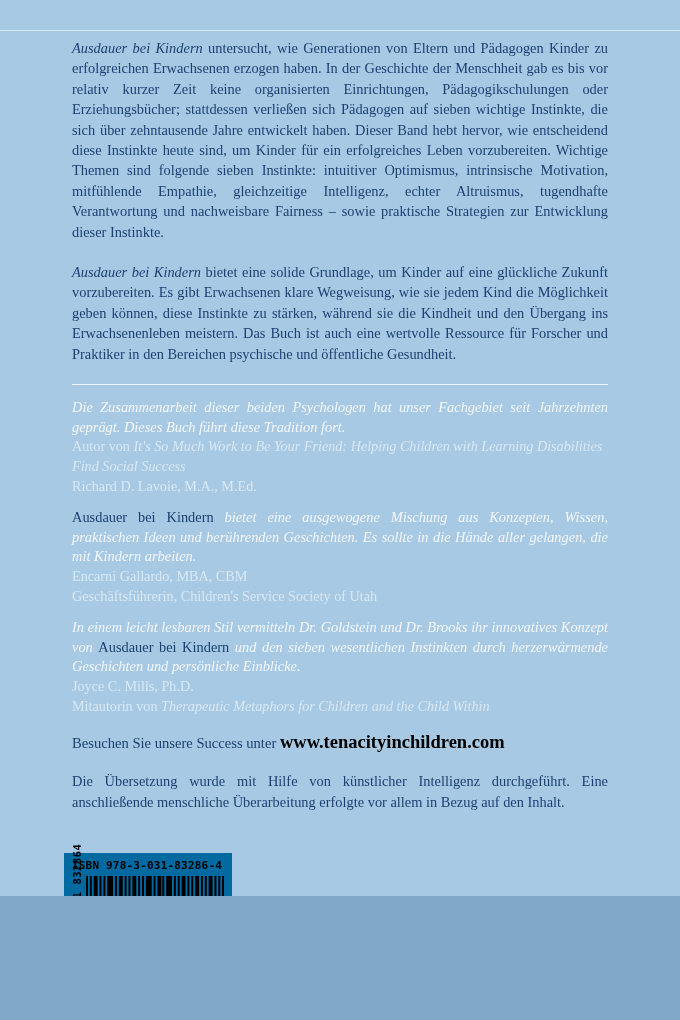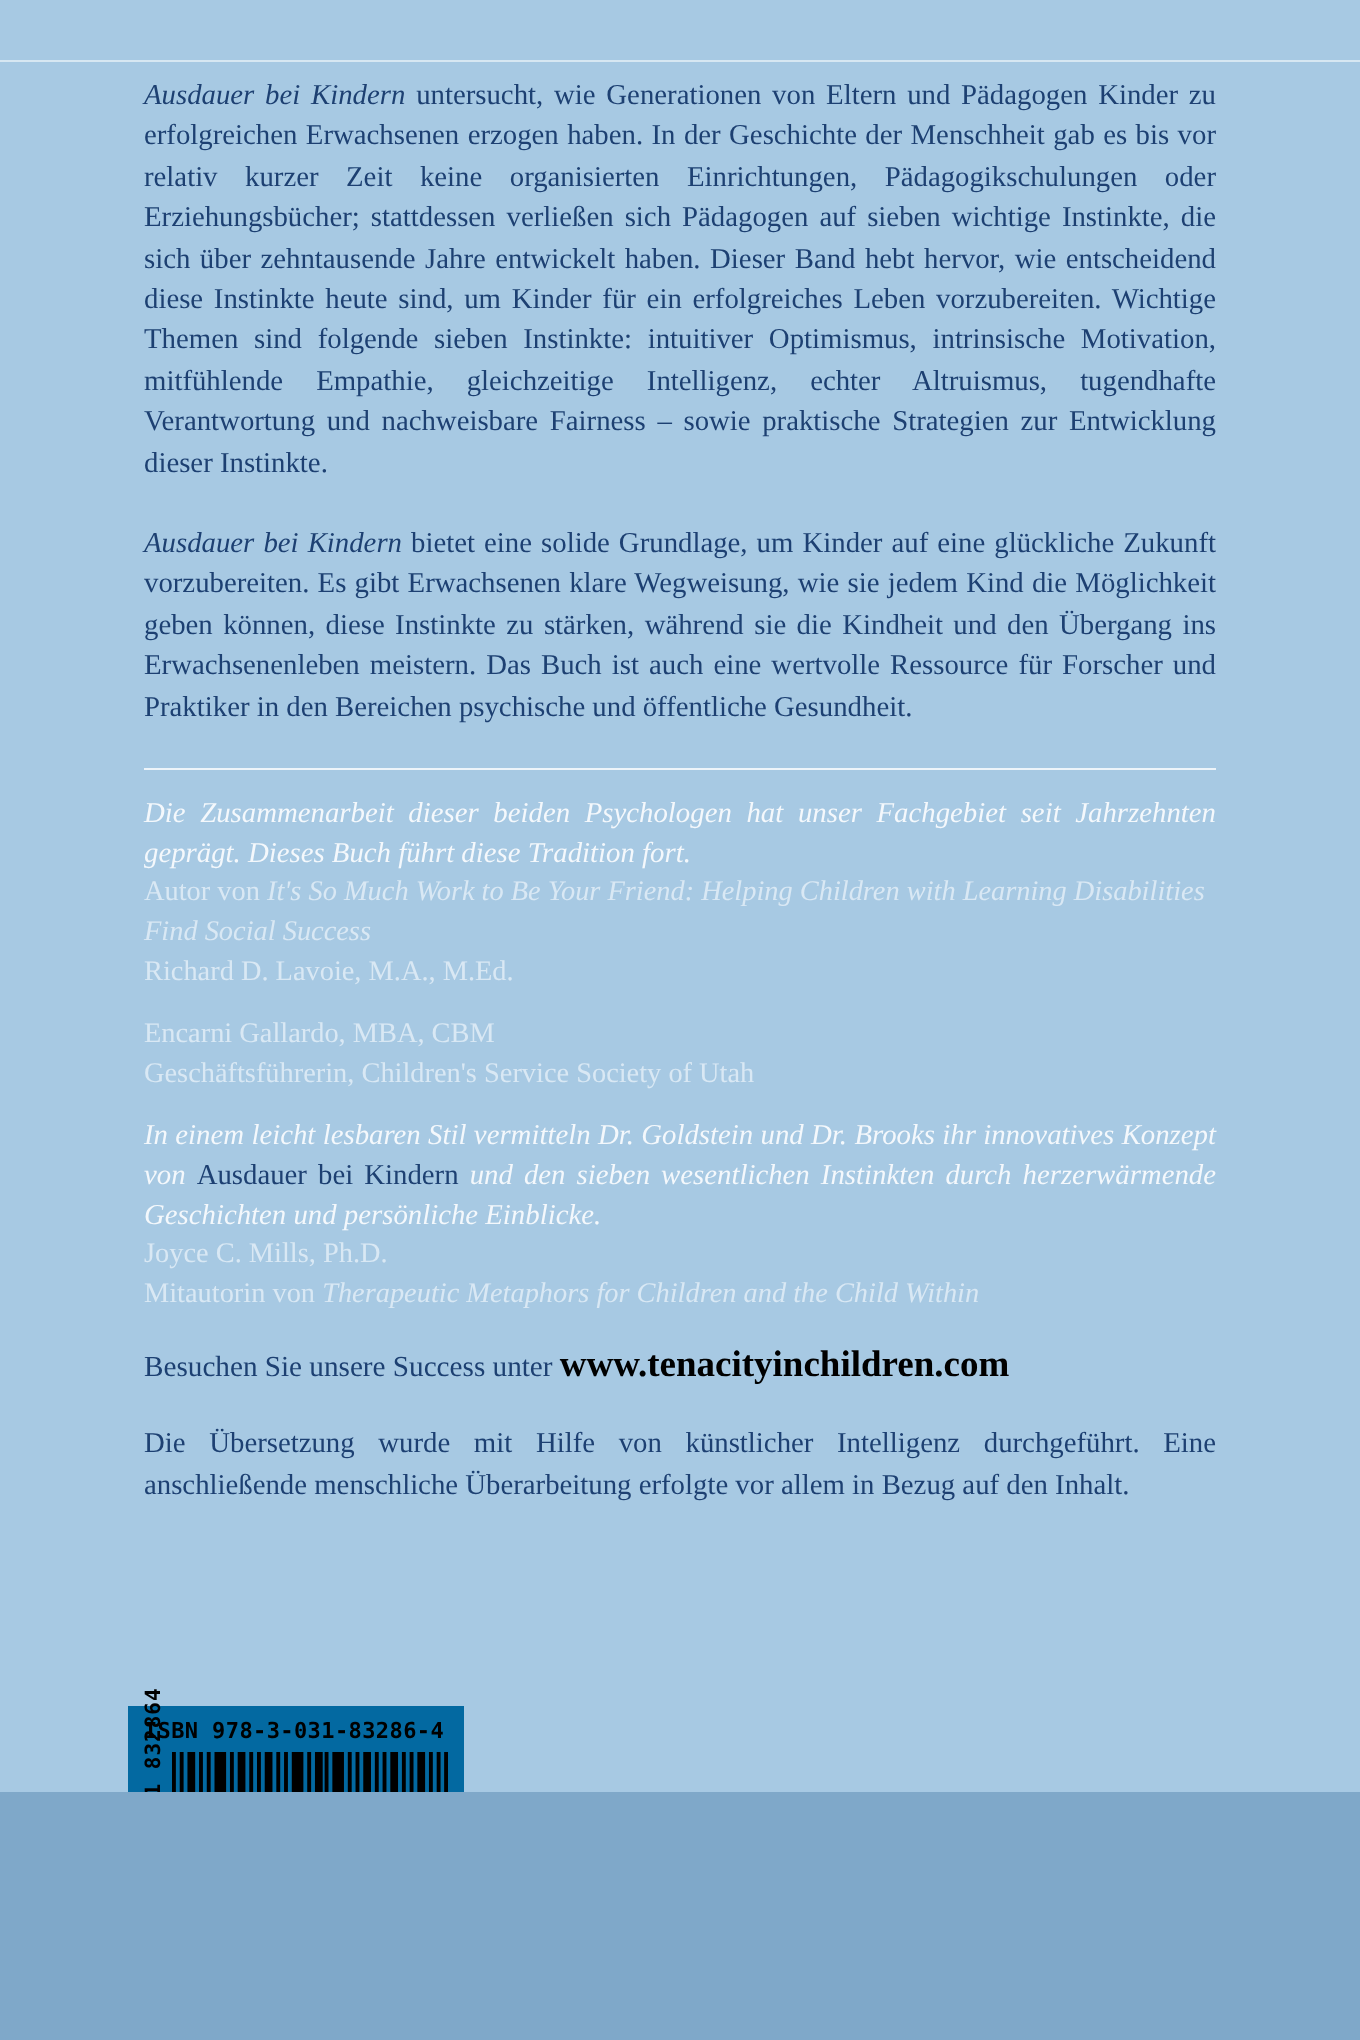--- a/index.html
+++ b/index.html
@@ -154,20 +154,21 @@
 
     <div class="divider"></div>
 
     <div class="t">
       <p class="quote"><span>Die Zusammenarbeit dieser beiden Psychologen hat unser Fachgebiet seit Jahrzehnten geprägt. Dieses Buch führt diese Tradition fort.</span></p>
       <p class="attr"><span>Autor von </span><span class="btitle">It's So Much Work to Be Your Friend: Helping Children with Learning Disabilities Find Social Success</span></p>
       <p class="attr">Richard D. Lavoie, M.A., M.Ed.</p>
     </div>
 
     <div class="t">
+      <p class="quote"><span class="qtitle">Ausdauer bei Kindern</span><span> bietet eine ausgewogene Mischung aus Konzepten, Wissen, praktischen Ideen und berührenden Geschichten. Es sollte in die Hände aller gelangen, die mit Kindern arbeiten.</span></p>
       <p class="attr">Encarni Gallardo, MBA, CBM</p>
       <p class="attr">Geschäftsführerin, Children's Service Society of Utah</p>
     </div>
 
     <div class="t">
       <p class="quote"><span>In einem leicht lesbaren Stil vermitteln Dr. Goldstein und Dr. Brooks ihr innovatives Konzept von </span><span class="qtitle">Ausdauer bei Kindern</span><span> und den sieben wesentlichen Instinkten durch herzerwärmende Geschichten und persönliche Einblicke.</span></p>
       <p class="attr">Joyce C. Mills, Ph.D.</p>
       <p class="attr"><span>Mitautorin von </span><span class="btitle">Therapeutic Metaphors for Children and the Child Within</span></p>
     </div>
 

